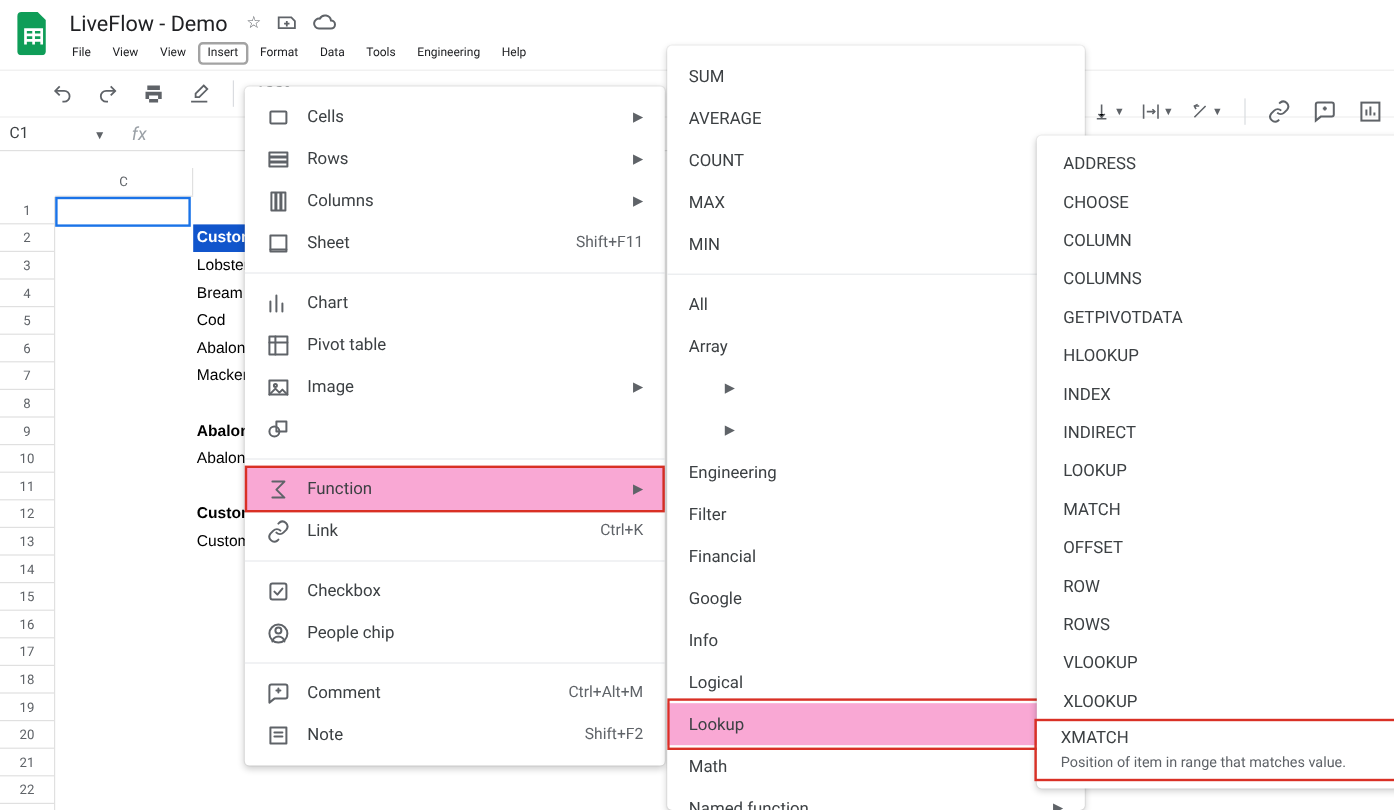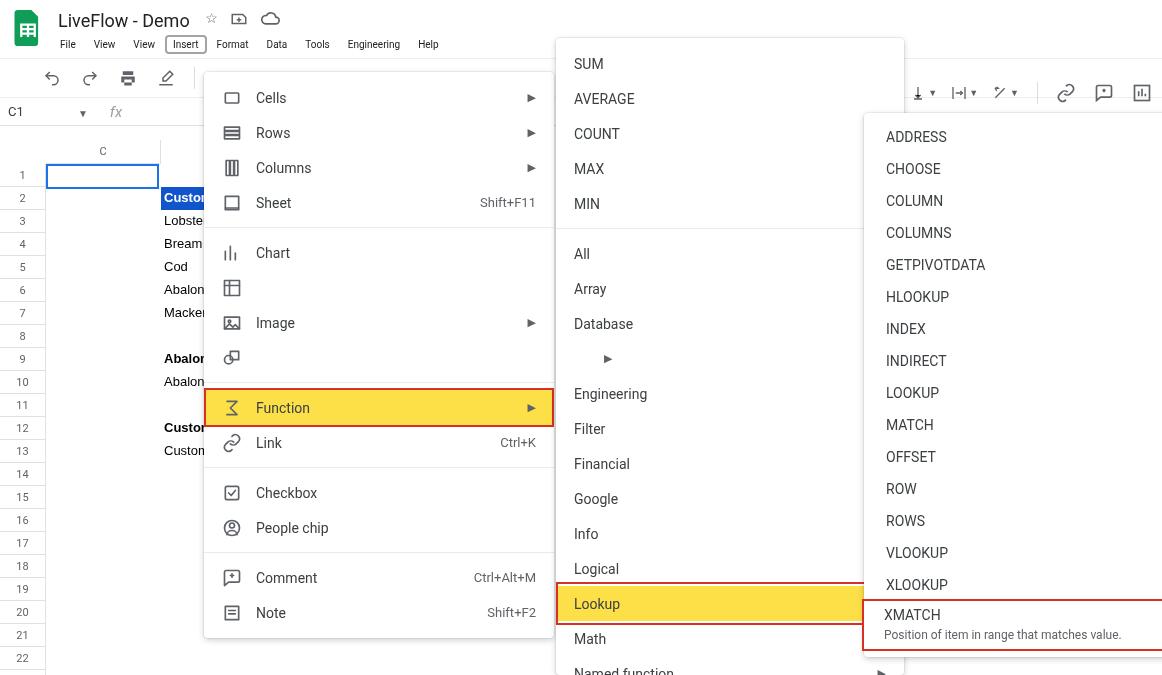--- a/index.html
+++ b/index.html
@@ -35,21 +35,21 @@
 
   .menu { position:absolute; background:#fff; box-shadow:0 2px 6px rgba(0,0,0,.2),0 0 0 1px rgba(0,0,0,.05); border-radius:4px; padding:8px 0; font-size:14px; color:#3c4043;}
   .menu-item { height:35px; display:flex; align-items:center; padding:0 18px 0 18px; gap:14px; position:relative; white-space:nowrap;}
   .menu-item .mi-icon { width:20px; height:20px; display:flex; align-items:center; justify-content:center; color:#5f6368;}
   .menu-item .mi-label { flex:1;}
   .menu-item .mi-shortcut { color:#5f6368; font-size:13px; }
   .menu-item .mi-arrow { color:#5f6368; font-size:11px; margin-left:30px;}
   .menu-sep { height:1px; background:#e8eaed; margin:7px 0;}
   .menu-item.red-outline::after { content:""; position:absolute; inset:-2px 0; border:2px solid #d93025; pointer-events:none;}
   .menu-item.red-outline2::after { content:""; position:absolute; left:0; right:0; top:-4px; bottom:-4px; border:2px solid #d93025; pointer-events:none;}
-  .menu-item.hovered { background:#fde047;}
+  .menu-item.hovered { background:#f9a8d4;}
 
   .menu3-item { padding:6px 22px; font-size:14px; line-height:20px;}
   .menu3-item.red-outline3 { border:2px solid #d93025; margin:-2px; padding:4px 20px;}
   .menu3-item .desc { font-size:12px; color:#5f6368;}
 
   .right-toolbar { position:absolute; top:82px; right:10px; display:flex; align-items:center; gap:18px; color:#5f6368;}
   .right-toolbar .tb-sep { height:22px;}
   .al-group { display:flex; gap:14px; align-items:center;}
   .al-icon { display:flex; align-items:center; gap:2px;}
   .dd-caret { font-size:9px; color:#5f6368;}
@@ -280,20 +280,21 @@
       </span>
       <span class="mi-label">Chart</span>
     </div>
     <div class="menu-item">
       <span class="mi-icon">
         <svg width="20" height="20" viewBox="0 0 24 24" fill="none" stroke="#5f6368" stroke-width="2" stroke-linecap="round" stroke-linejoin="round">
           <rect x="3" y="3" width="18" height="18"></rect>
           <path d="M3 9h18M9 3v18"></path>
         </svg>
       </span>
+      <span class="mi-label">Pivot table</span>
     </div>
     <div class="menu-item">
       <span class="mi-icon">
         <svg width="20" height="20" viewBox="0 0 24 24" fill="none" stroke="#5f6368" stroke-width="2" stroke-linecap="round" stroke-linejoin="round">
           <rect x="3" y="5" width="18" height="14"></rect>
           <circle cx="9" cy="10" r="1.5"></circle>
           <path d="M3 19l6-6 4 4 3-3 5 5"></path>
         </svg>
       </span>
       <span class="mi-label">Image</span>
@@ -389,21 +390,20 @@
     <div class="menu-sep"></div>
     <div class="menu-item">
       <span class="mi-label">All</span>
       <span class="mi-arrow">▶</span>
     </div>
     <div class="menu-item">
       <span class="mi-label">Array</span>
       <span class="mi-arrow">▶</span>
     </div>
     <div class="menu-item">
-      <span class="mi-label">Database</span>
       <span class="mi-arrow">▶</span>
     </div>
     <div class="menu-item">
       <span class="mi-arrow">▶</span>
     </div>
     <div class="menu-item">
       <span class="mi-label">Engineering</span>
       <span class="mi-arrow">▶</span>
     </div>
     <div class="menu-item">

